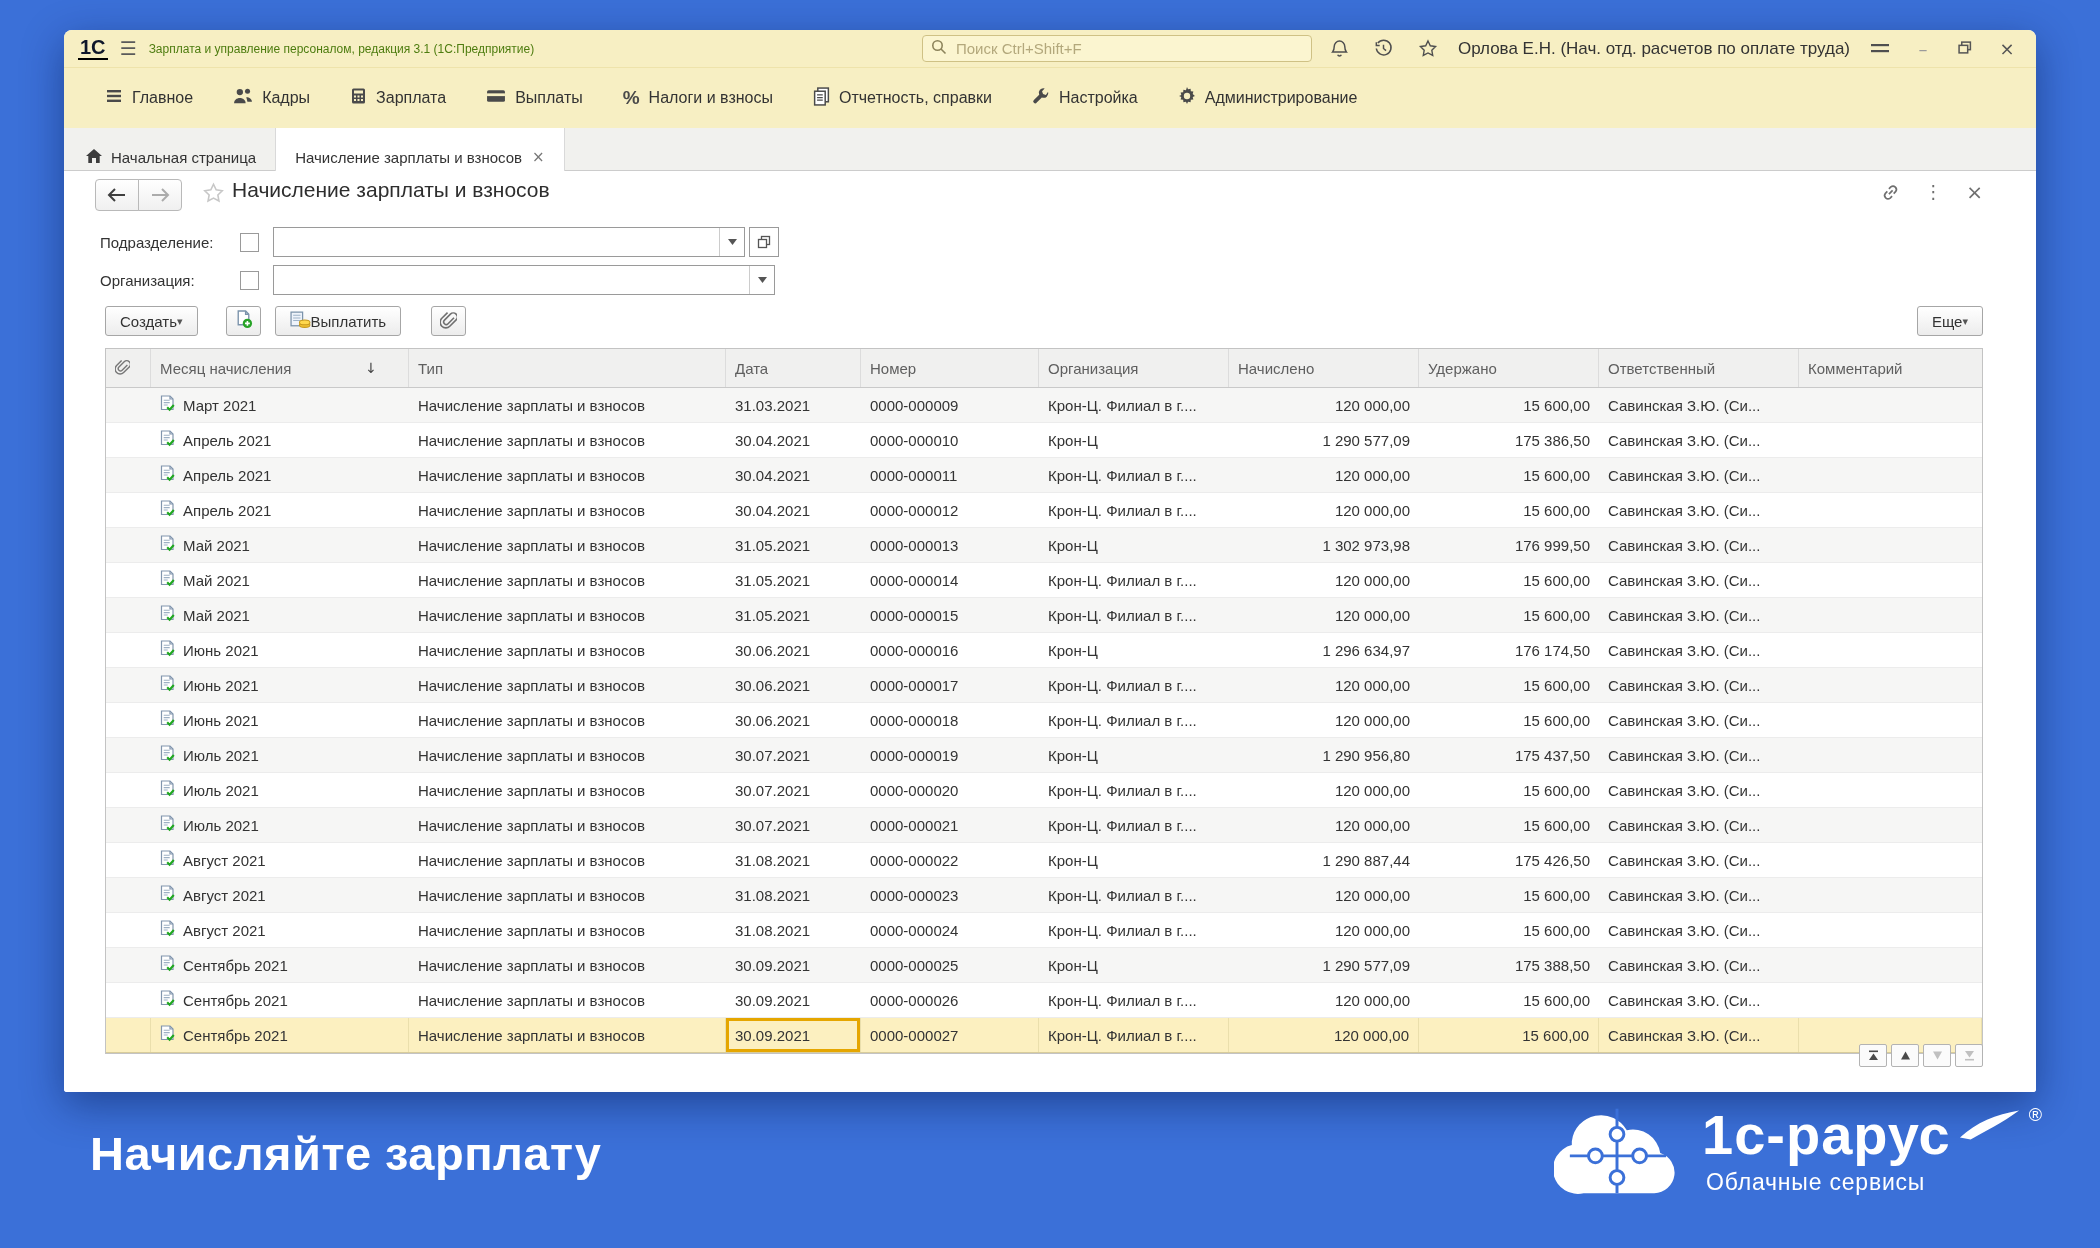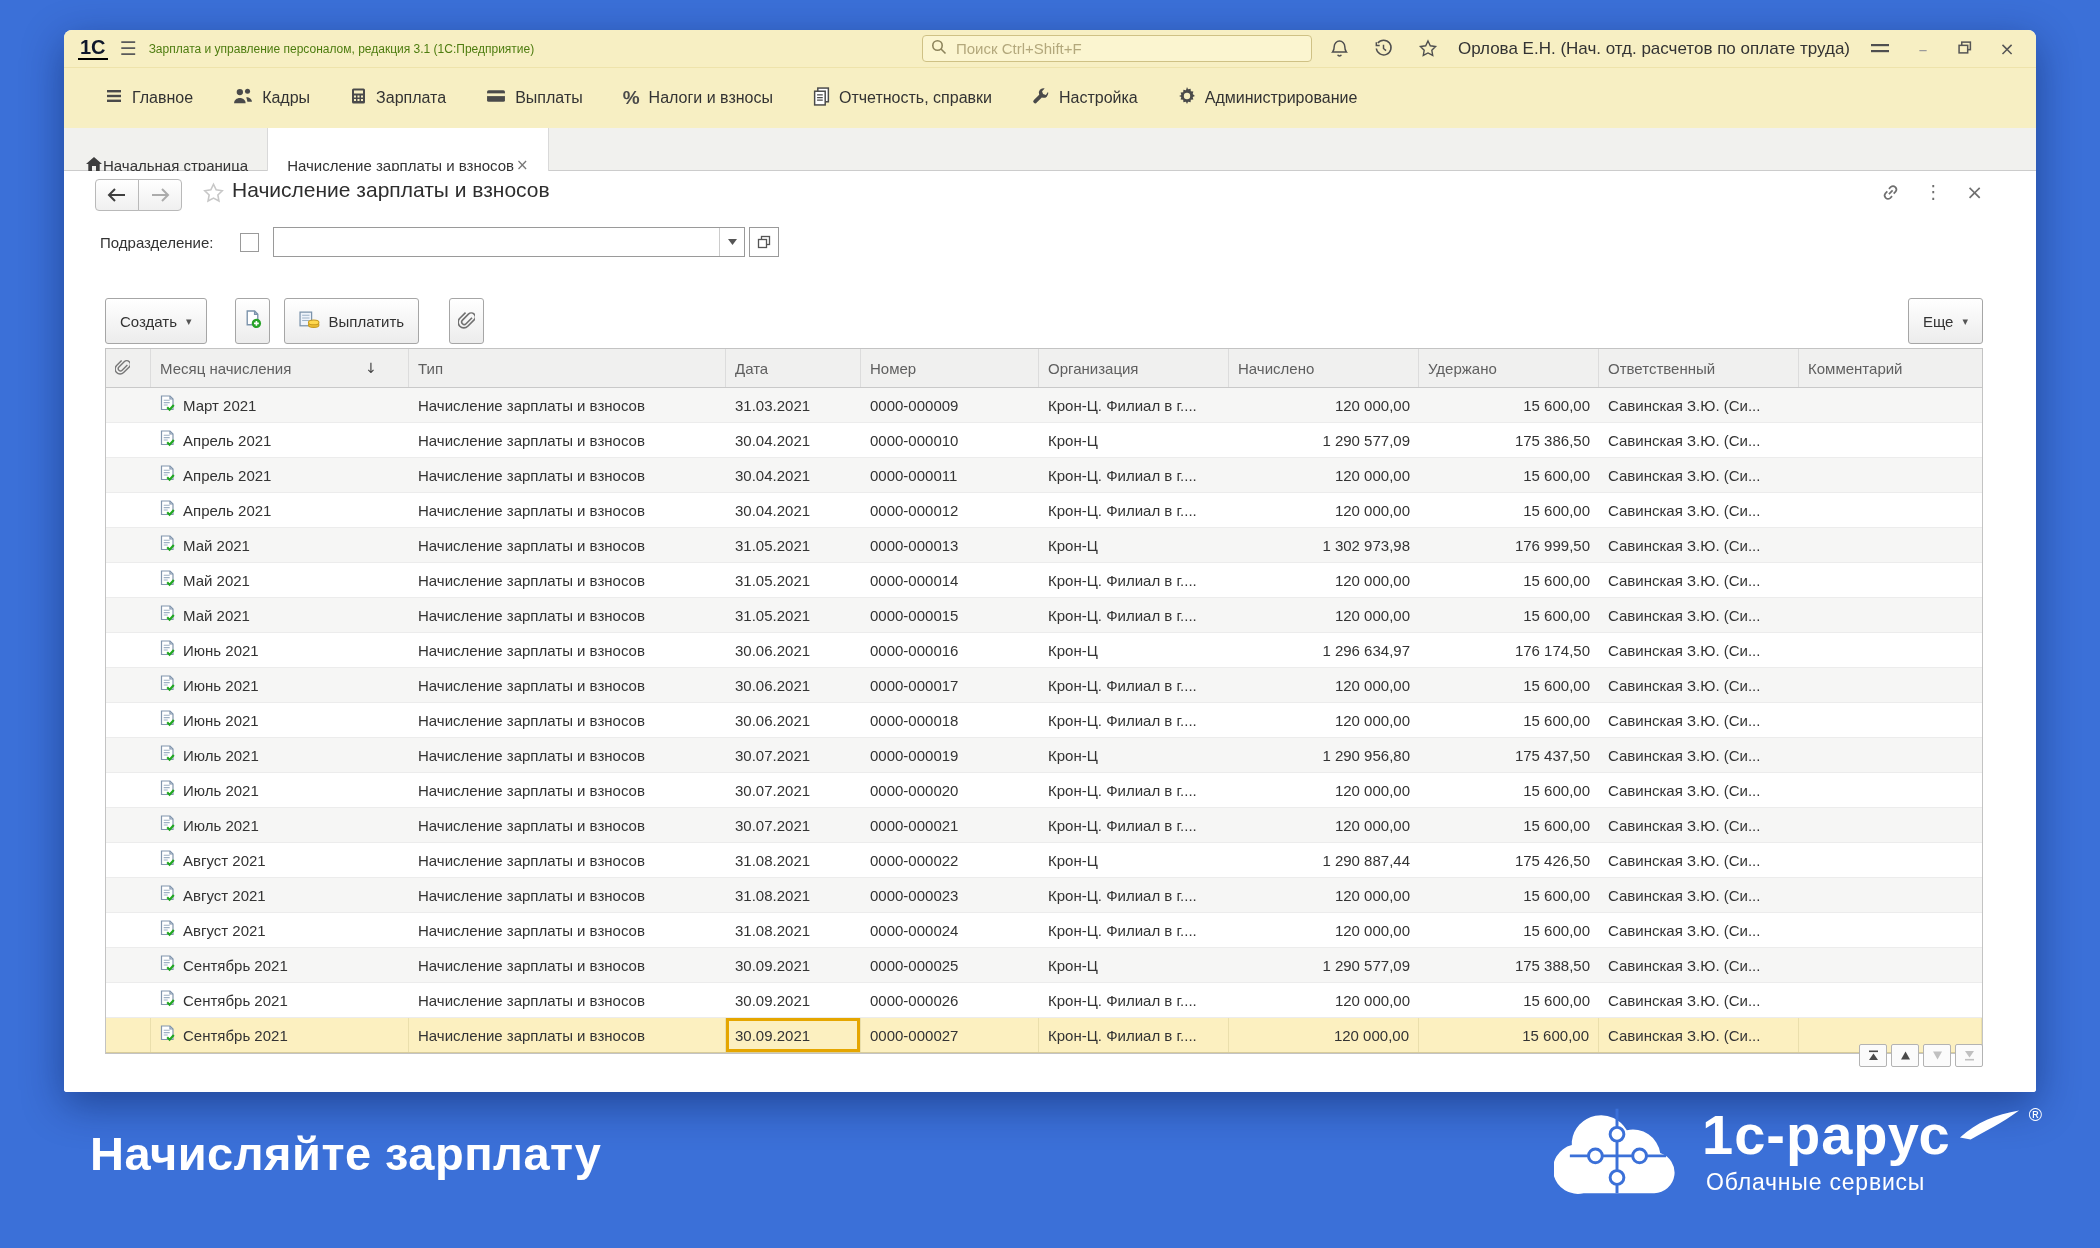--- a/index.html
+++ b/index.html
@@ -22,21 +22,21 @@
   .winctl{font-size:18px;color:#555;width:30px;text-align:center;cursor:pointer}
   .winctl.dim{color:#9b9b9b}
 
   
   .menubar{height:60px;background:#f7efc3;border-top:1px solid #eee3ab;display:flex;align-items:center;padding:0 26px;gap:10px;flex:0 0 auto}
   .menu-item{display:flex;align-items:center;gap:9px;padding:9px 15px;font-size:16px;color:#333;cursor:pointer;border-radius:3px;white-space:nowrap}
   .pct{font-weight:bold;font-size:19px;color:#4a4a4a;line-height:1}
 
   
   .tabbar{height:42px;background:#f1f1ee;border-bottom:1px solid #cccccc;display:flex;flex:0 0 auto;padding-left:2px}
-  .tab{height:42px;display:flex;align-items:center;gap:0;padding:16px 19px;font-size:15px;color:#333;border-right:1px solid #d9d9d9;position:relative;cursor:pointer;white-space:nowrap}
+  .tab{height:42px;display:flex;align-items:center;gap:8px;padding:8px 19px;font-size:15px;color:#333;border-right:1px solid #d9d9d9;position:relative;cursor:pointer;white-space:nowrap}
   .tab.active{background:#fff}
   .tab.active::after{content:"";position:absolute;left:0;right:0;bottom:-1px;height:4px;background:#12a24b}
   .tab .x{color:#777;font-size:15px;margin-left:2px}
 
   
   .content{flex:1;position:relative;background:#fff}
   .navgrp{position:absolute;left:31px;top:8px;display:flex}
   .nav-btn{width:42px;height:30px;border:1px solid #b9b9b9;background:linear-gradient(#ffffff,#f0f0f0);display:flex;align-items:center;justify-content:center;cursor:pointer}
   .nav-btn:first-child{border-radius:4px 0 0 4px}
   .nav-btn:last-child{border-radius:0 4px 4px 0;margin-left:-1px}
@@ -46,21 +46,21 @@
   .hd-ic{cursor:pointer;color:#6f6f6f;display:flex;align-items:center}
 
   .filter-row{position:absolute;left:36px;display:flex;align-items:center}
   .filter-label{width:140px;font-size:15px;color:#333}
   .cb{width:17px;height:17px;border:1px solid #9a9a9a;background:#fff;margin-right:14px;cursor:pointer;flex:0 0 auto}
   .f-input{height:28px;border:1px solid #9a9a9a;background:#fff;display:flex;align-items:center;cursor:text}
   .f-input .caret{margin-left:auto;width:24px;height:100%;display:flex;align-items:center;justify-content:center;border-left:1px solid #cccccc;cursor:pointer}
   .open-btn{width:28px;height:28px;border:1px solid #9a9a9a;background:#fff;margin-left:4px;display:flex;align-items:center;justify-content:center;cursor:pointer}
 
   .toolbar{position:absolute;left:41px;top:134px;right:53px;height:32px;display:flex;align-items:center;gap:8px}
-  .btn{height:46px;border:1px solid #a6a6a6;border-radius:3px;background:linear-gradient(#ffffff,#ececec);font-size:15px;color:#333;display:flex;align-items:center;gap:9px;padding:0 14px;cursor:pointer;box-sizing:border-box}
+  .btn{height:30px;border:1px solid #a6a6a6;border-radius:3px;background:linear-gradient(#ffffff,#ececec);font-size:15px;color:#333;display:flex;align-items:center;padding:0 14px;cursor:pointer;box-sizing:border-box}
   .btn .caret{font-size:11px;color:#555}
   .icon-btn{width:35px;padding:0;justify-content:center}
 
   
   .table{position:absolute;left:41px;top:177px;width:1876px;border:1px solid #c3c3c3;background:#fff}
   .grid{display:grid;grid-template-columns:45px 258px 317px 135px 178px 190px 190px 180px 200px auto;align-items:stretch}
   .thead{height:38px;background:#f0f0ef;border-bottom:1px solid #c9c9c9}
   .th{display:flex;align-items:center;padding:0 9px;font-size:15px;color:#5f5f5f;border-right:1px solid #dcdcdc;overflow:hidden;white-space:nowrap;cursor:pointer}
   .th:last-child{border-right:0}
   .sort{margin-left:auto;color:#444;font-size:14px;padding-right:22px}
@@ -274,20 +274,31 @@
                 <path d="M0 0h9L4.5 6z" fill="#555"></path>
               </svg>
           </span>
         </div>
         <span class="open-btn">
           <svg width="14" height="14" viewBox="0 0 14 14" fill="none" stroke="#555" stroke-width="1.3">
               <rect x="4.5" y="1.5" width="8" height="8"></rect>
               <rect x="1.5" y="4.5" width="8" height="8" fill="#fff"></rect>
             </svg>
         </span>
+      </div>
+      <div class="filter-row" style="top:94px">
+        <span class="filter-label">Организация:</span>
+        <span class="cb"></span>
+        <div class="f-input" style="width:500px">
+          <span class="caret">
+            <svg width="9" height="6" viewBox="0 0 9 6">
+                <path d="M0 0h9L4.5 6z" fill="#555"></path>
+              </svg>
+          </span>
+        </div>
       </div>
 
       <div class="toolbar">
         <button class="btn">
           <span>Создать</span>
           <span class="caret glyph">▾</span>
         </button>
         <button class="btn icon-btn" style="margin-left:20px">
           <span>
             <svg width="19" height="19" viewBox="0 0 18 18">

